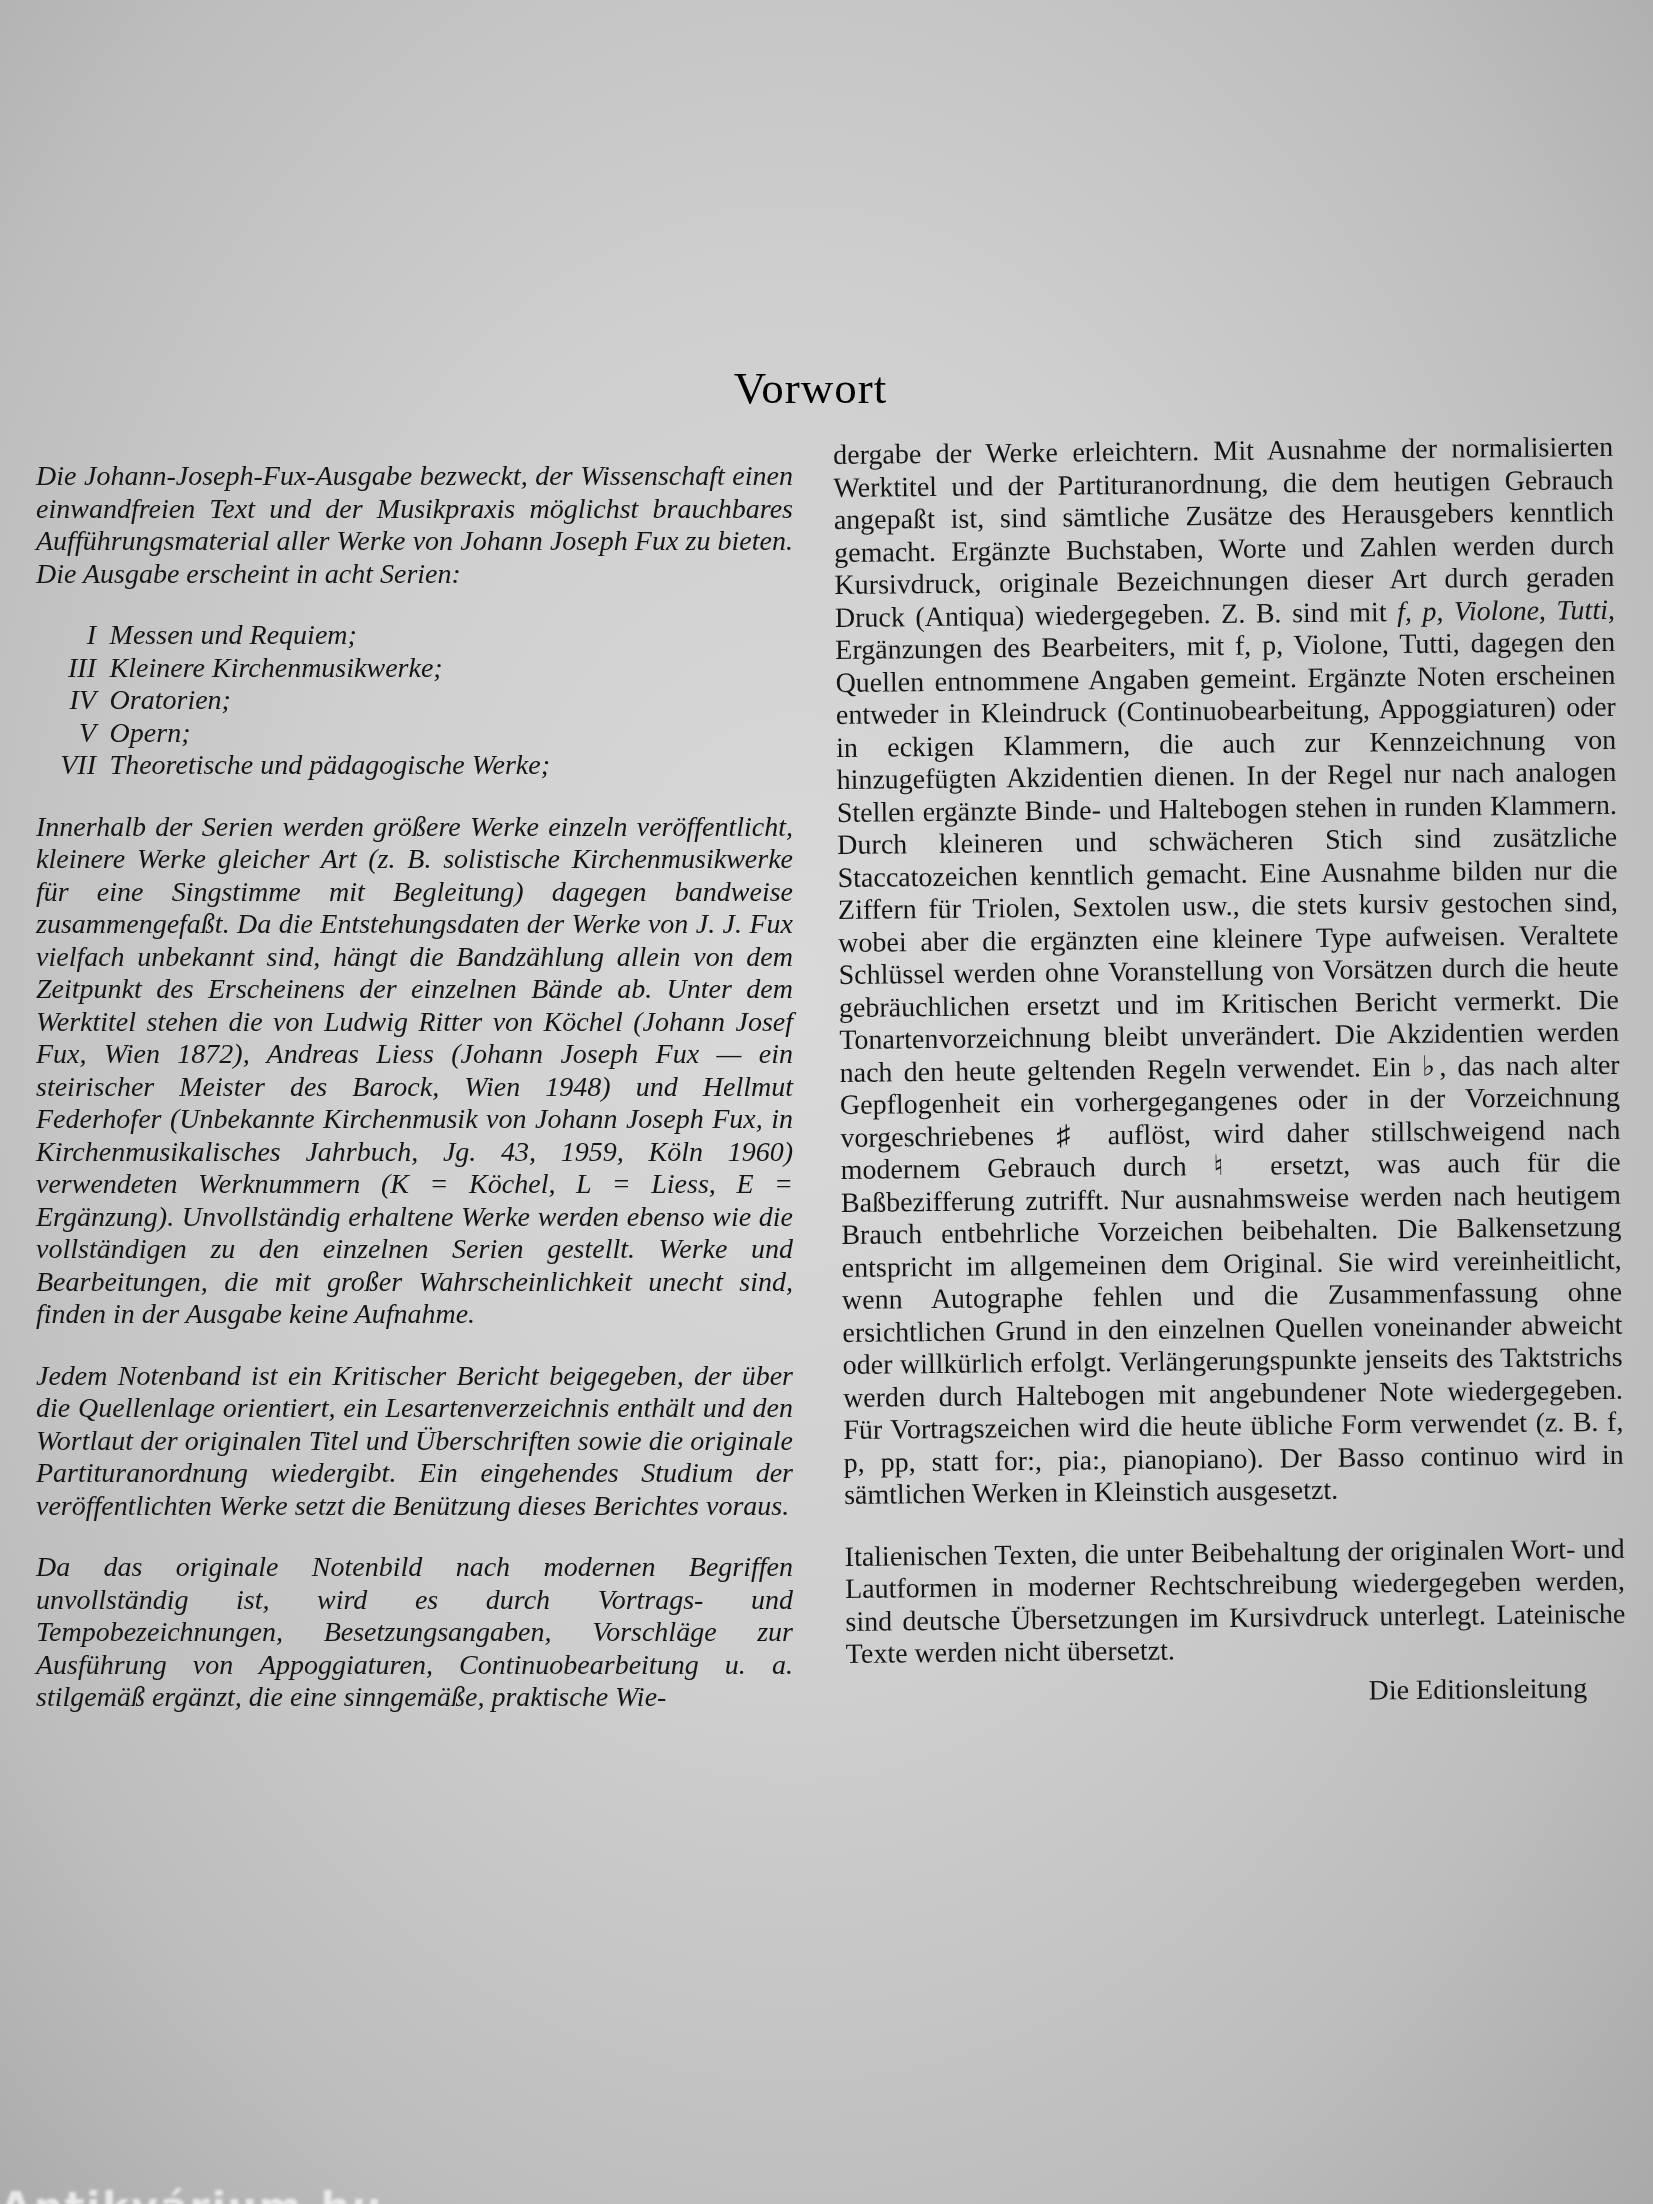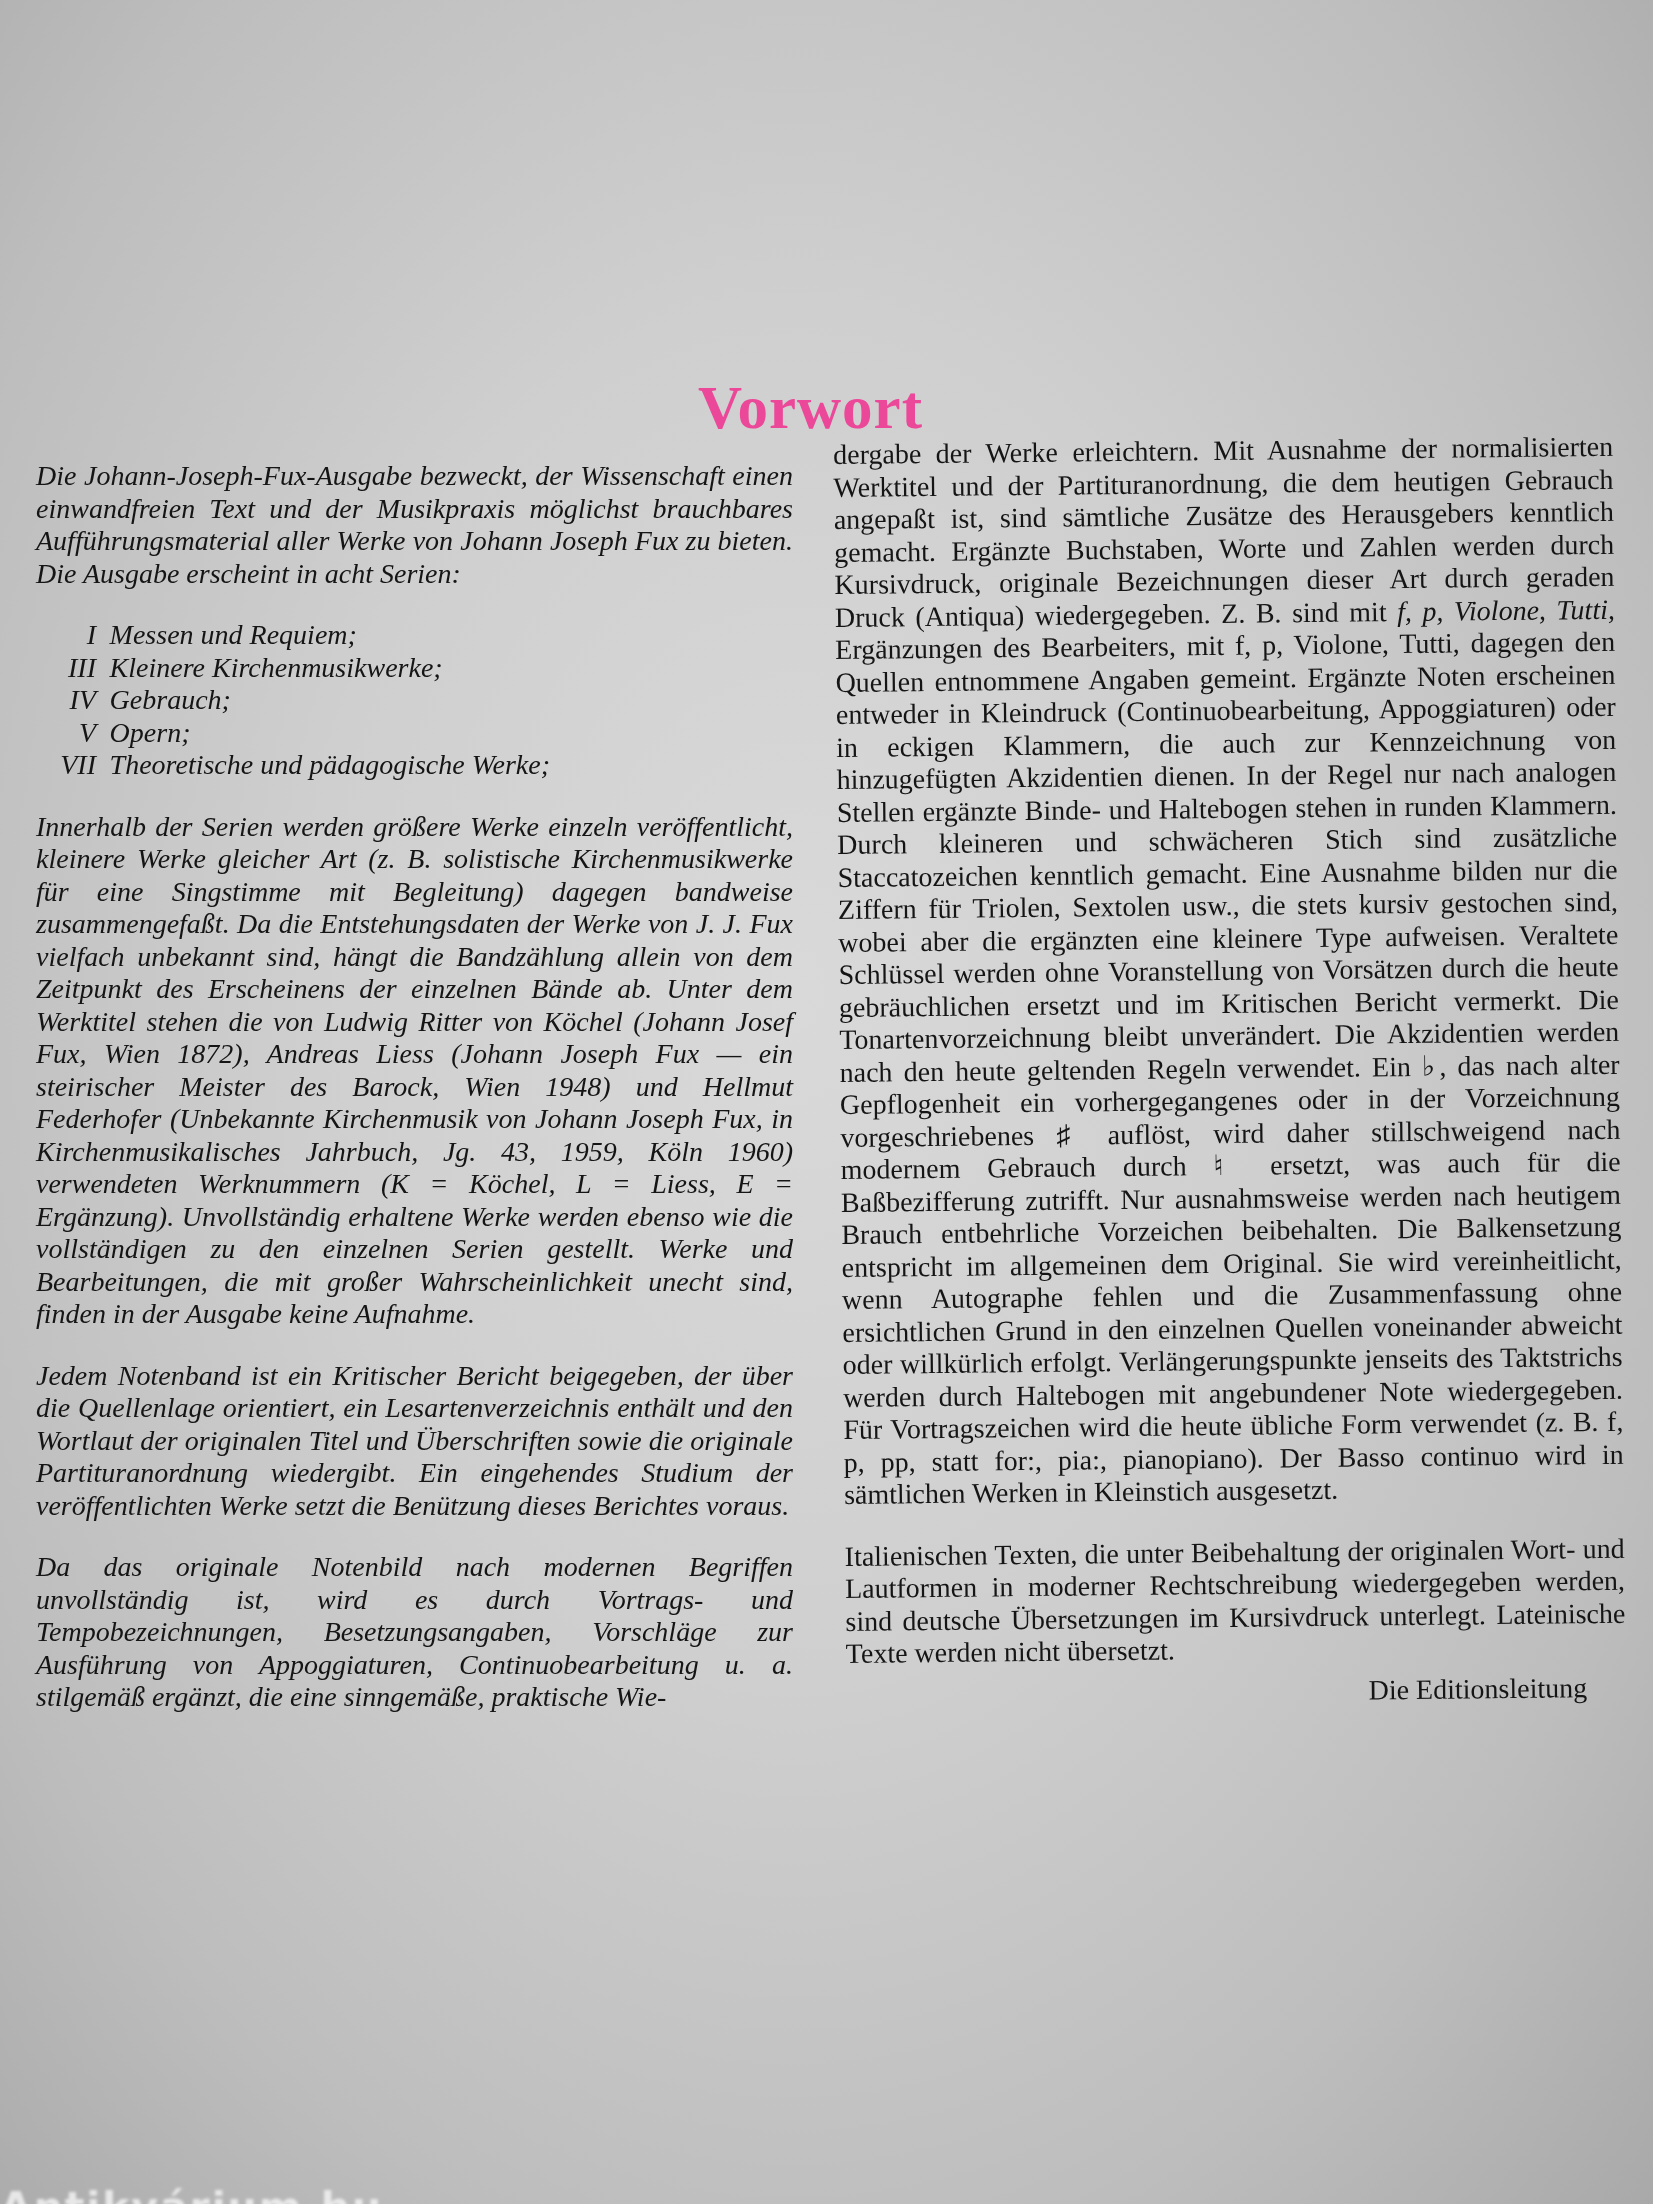--- a/index.html
+++ b/index.html
@@ -6,22 +6,22 @@
   body {
     width: 1654px; height: 2205px; overflow: hidden;
     background: radial-gradient(ellipse at 48% 45%, #d9d9d9 0%, #cfcfcf 40%, #bdbdbd 75%, #a9a9a9 100%);
     font-family: "Liberation Serif", "DejaVu Serif", serif;
     color: #151515;
     position: relative;
   }
   .page { position: absolute; inset: 0; }
   .title {
     position: absolute; top: 332px; left: 0; width: 1621px;
-    text-align: center; font-size: 61px; font-weight: bold;
-    letter-spacing: 1px; color: #ec4899;
+    text-align: center; font-size: 45px; font-weight: normal;
+    letter-spacing: 1px; color: #000000;
   }
   .col {
     position: absolute; width: 757px;
     font-size: 28px; line-height: 32.5px;
     text-align: justify; hyphens: manual;
   }
   .col.left { left: 36px; top: 460px; font-style: italic; }
   .col.right { left: 833px; top: 439px; width: 780px; transform: rotate(-0.6deg); transform-origin: 0 0; }
   .col p { margin: 0 0 29px 0; }
   .col p.tight { margin-bottom: 0; }
@@ -52,21 +52,21 @@
       <li>
           <span class="num">I</span>
           <span class="txt">Messen und Requiem;</span>
         </li>
       <li>
           <span class="num">III</span>
           <span class="txt">Kleinere Kirchenmusikwerke;</span>
         </li>
       <li>
           <span class="num">IV</span>
-          <span class="txt">Gebrauch;</span>
+          <span class="txt">Oratorien;</span>
         </li>
       <li>
           <span class="num">V</span>
           <span class="txt">Opern;</span>
         </li>
       <li>
           <span class="num">VII</span>
           <span class="txt">Theoretische und pädagogische Werke;</span>
         </li>
     </ul>

